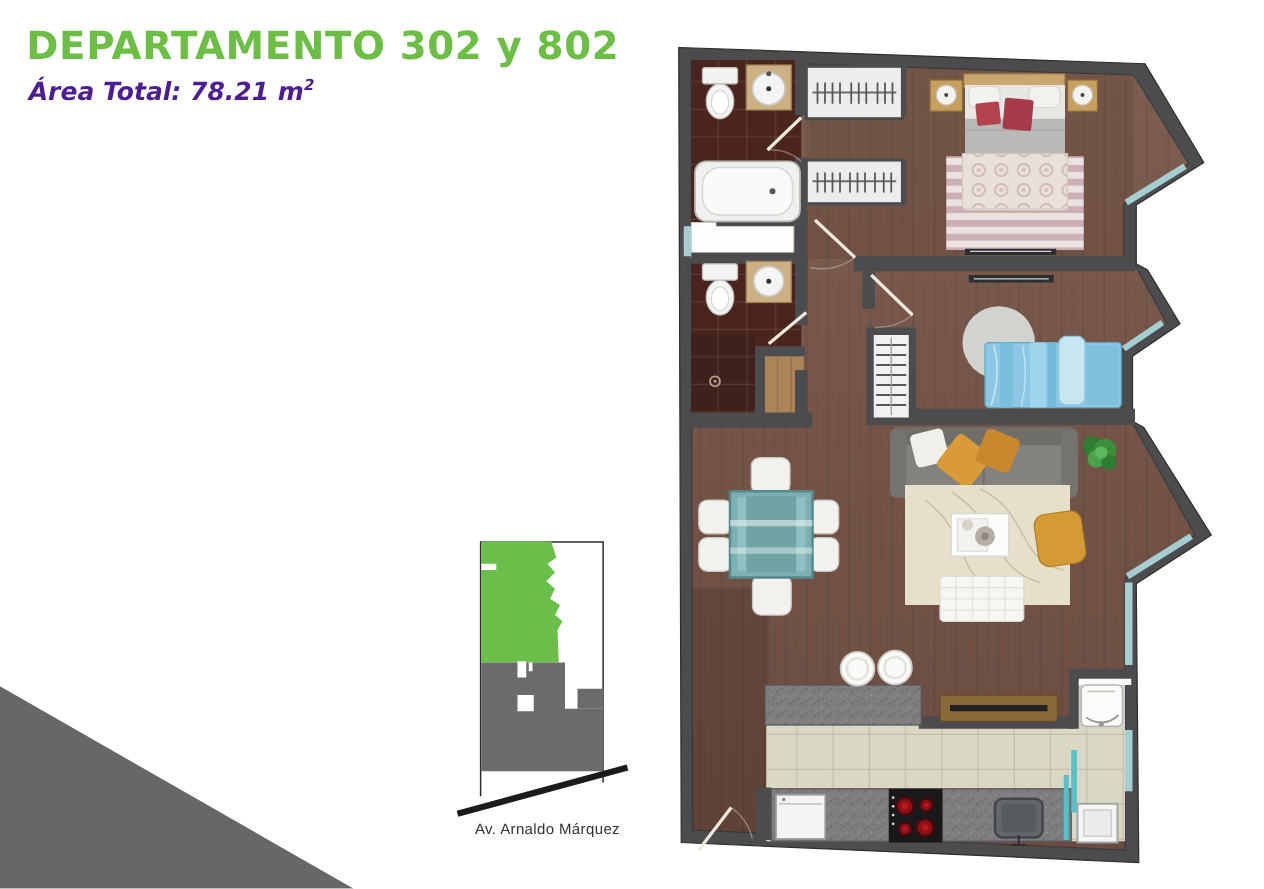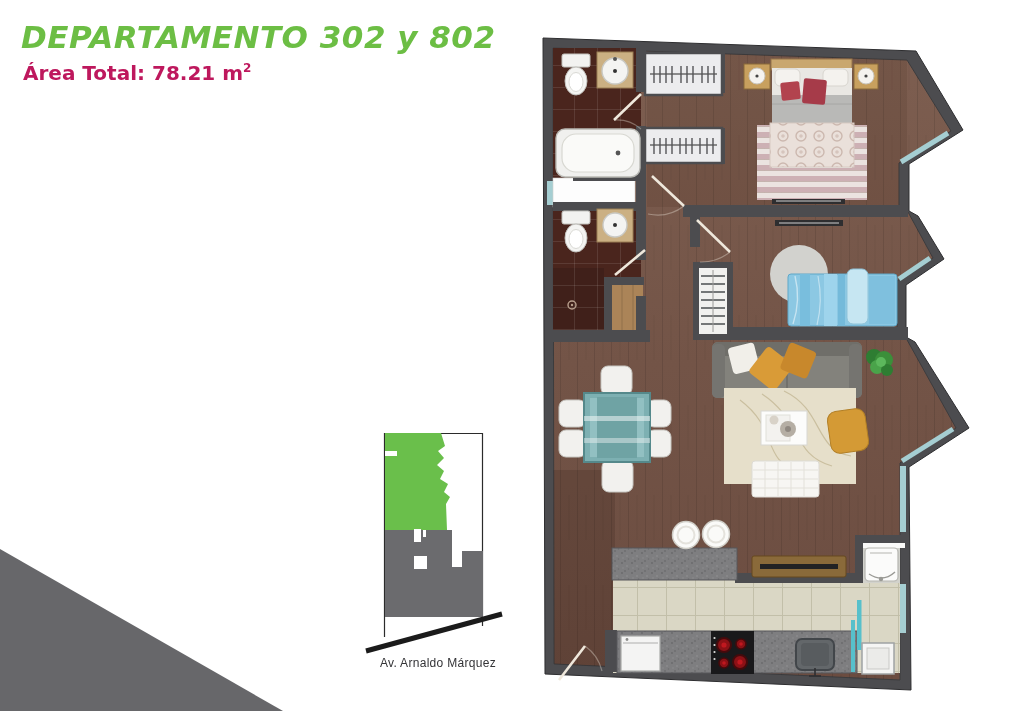--- a/index.html
+++ b/index.html
@@ -1,21 +1,21 @@
 <!DOCTYPE html>
 <html><head>
 <meta charset="utf-8">
 <style>
   html,body{margin:0;padding:0;}
   body{width:1011px;height:711px;position:relative;background:#ffffff;overflow:hidden;
        font-family:"DejaVu Sans","Liberation Sans",sans-serif;}
   .page-title{position:absolute;left:21px;top:20px;margin:0;font-size:31px;line-height:1.1;
-       font-weight:bold;font-style:italic;color:#6cbe44;letter-spacing:.5px;}
+       font-weight:bold;color:#6cbe44;letter-spacing:.5px;}
   .area-total{position:absolute;left:23px;top:61px;margin:0;font-size:20px;font-weight:bold;
-       color:#be185d;}
+       font-style:italic;color:#4c1d95;}
   .area-total sup{font-size:12px;}
   .street-label{position:absolute;left:348px;top:656px;width:180px;text-align:center;
        font-family:"Liberation Sans",sans-serif;font-size:12px;color:#333336;letter-spacing:.3px;}
   svg{position:absolute;left:0;top:0;}
 </style>
 </head>
 <body>
 
 <h1 class="page-title">DEPARTAMENTO 302 y 802</h1>
 <p class="area-total"><span>Área Total: 78.21 m</span><sup>2</sup></p>

